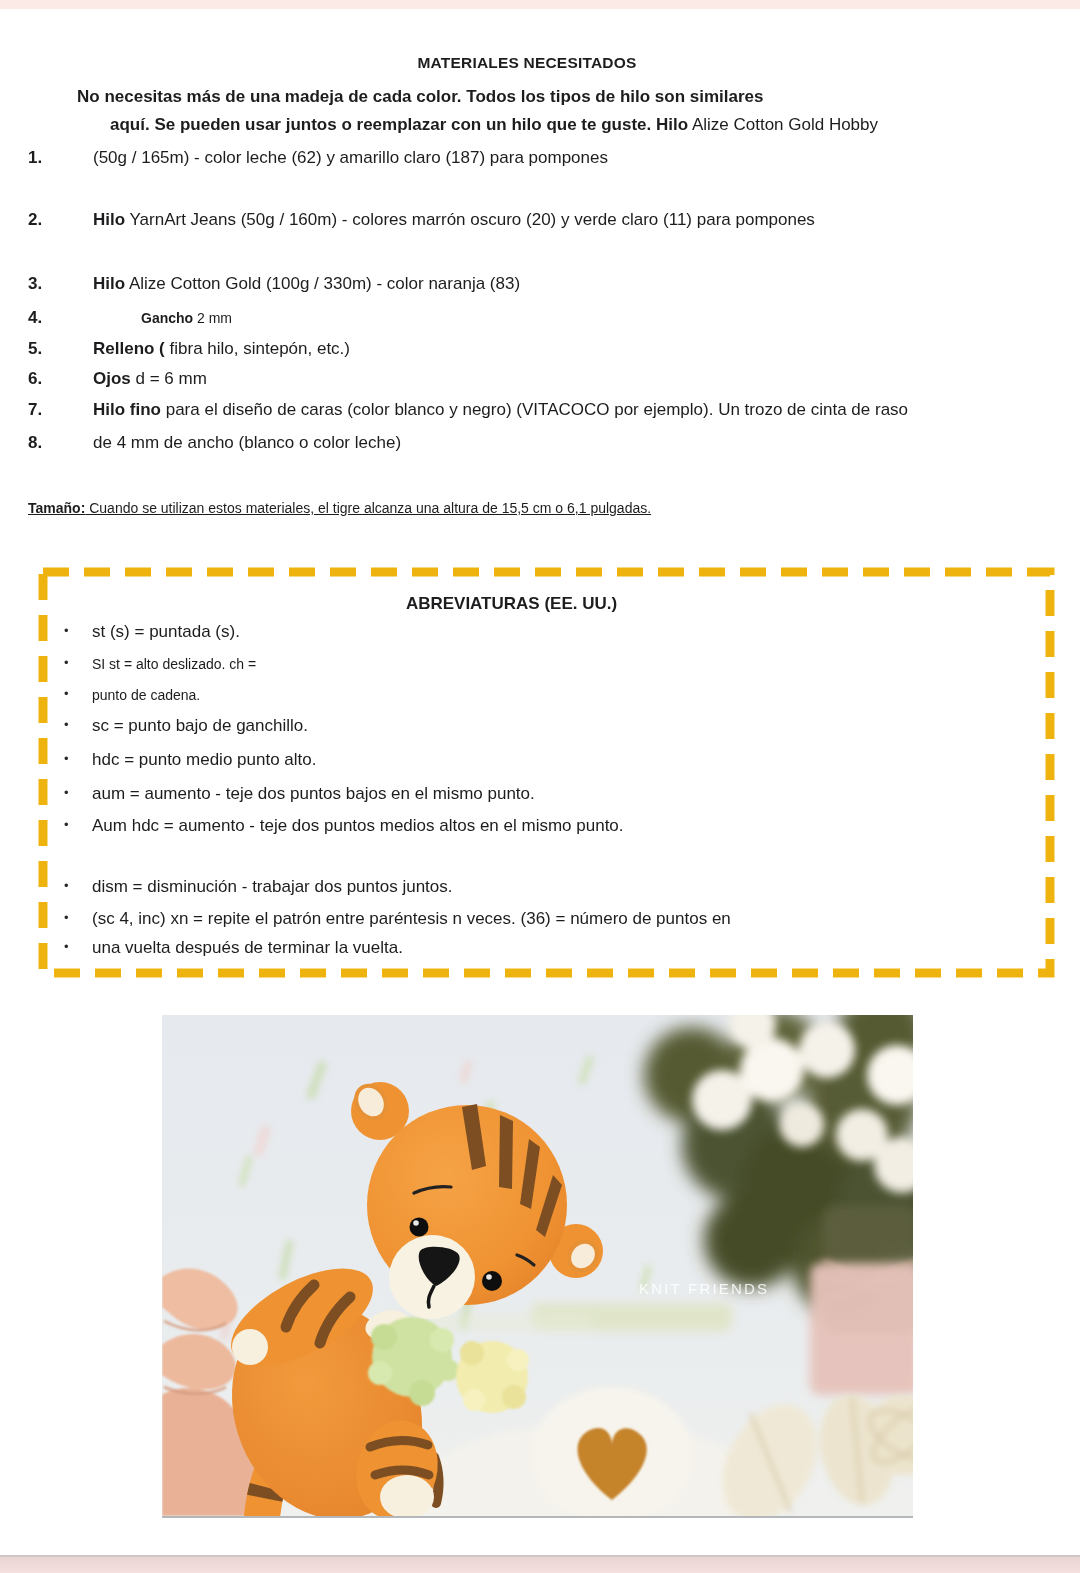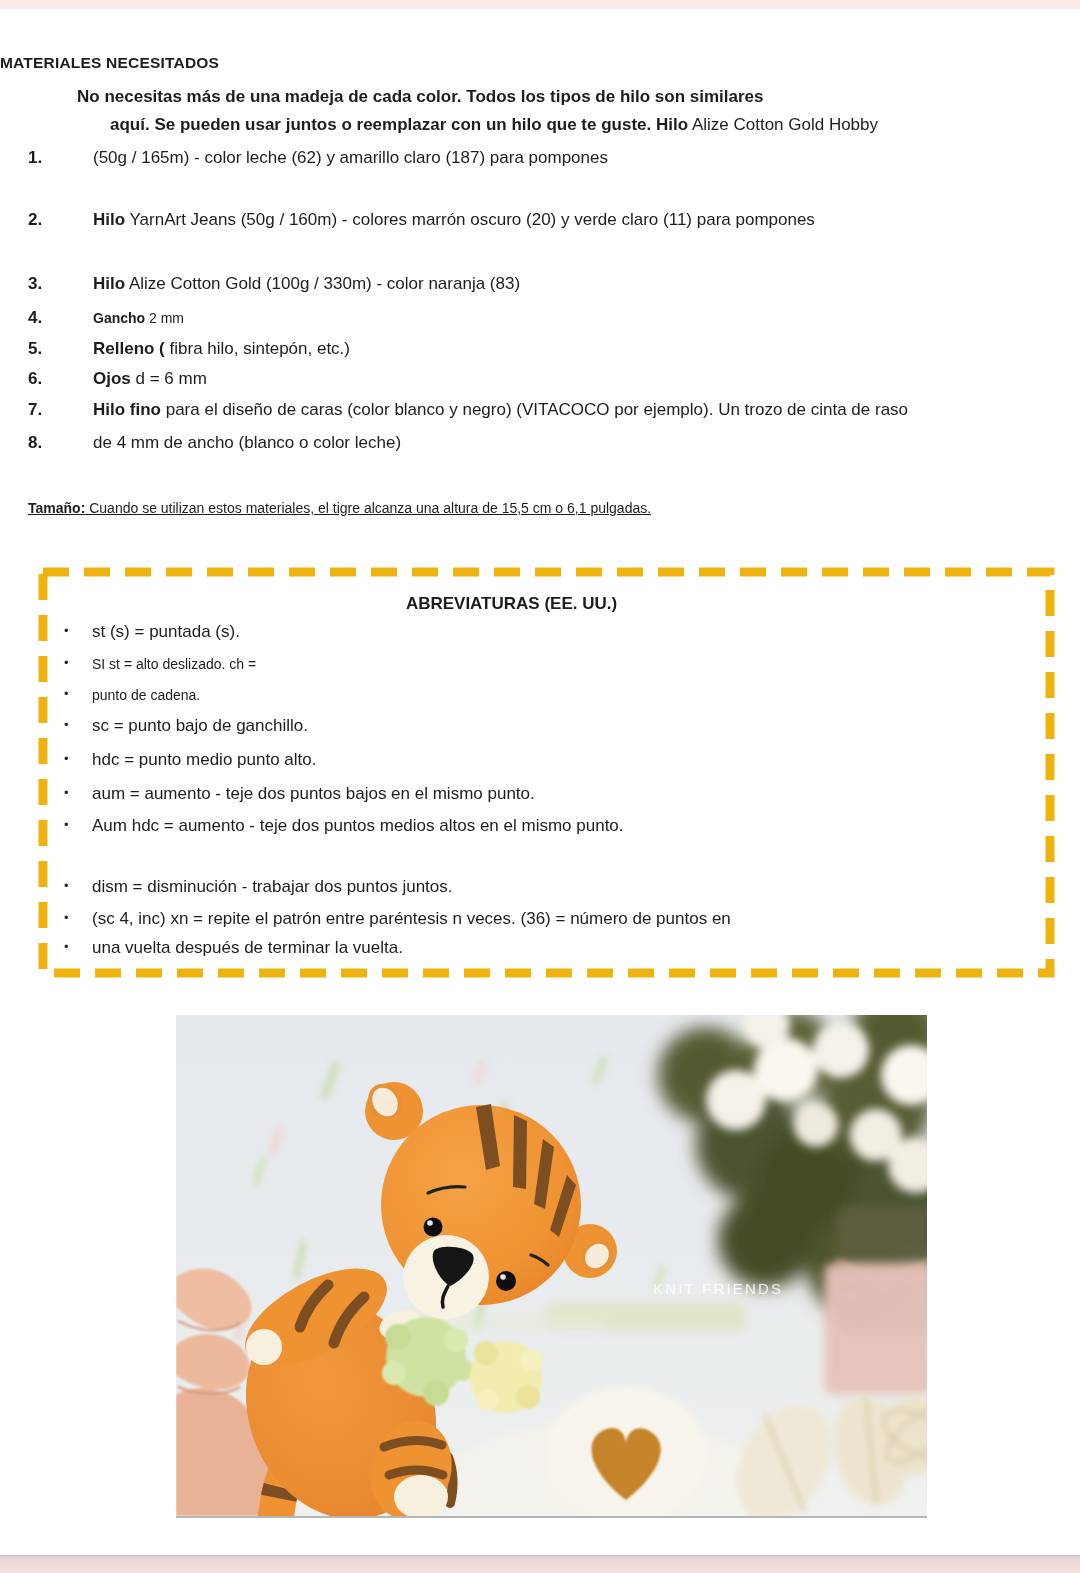--- a/index.html
+++ b/index.html
@@ -5,30 +5,30 @@
   html,body{margin:0;padding:0;background:#ffffff;}
   .page{position:relative;width:1080px;height:1573px;background:#ffffff;overflow:hidden;
         font-family:"Liberation Sans", sans-serif;color:#1d1d1f;}
   .band-top{position:absolute;left:0;top:0;width:100%;height:9px;background:#fceae7;}
   .band-bottom{position:absolute;left:0;bottom:0;width:100%;height:16px;
         border-top:2px solid #cfc8c7;
         background:linear-gradient(180deg,#e7d4d3 0%,#f1dbda 55%,#f6e0df 100%);}
   .t{position:absolute;white-space:nowrap;font-size:17px;line-height:1.15;}
   .bold{font-weight:bold;}
   .doc-title{left:0;top:54px;width:1080px;padding-right:26px;box-sizing:border-box;
-        text-align:left;font-size:15.5px;font-weight:bold;letter-spacing:.2px;}
+        text-align:center;font-size:15.5px;font-weight:bold;letter-spacing:.2px;}
   .row .num{position:absolute;left:28px;font-weight:bold;}
   .row .txt{position:absolute;left:93px;}
   .sm{font-size:14px;}
   .abbr-box-svg{position:absolute;left:37px;top:566px;}
   .abbr-title{left:37px;top:594px;width:1019px;padding-right:70px;box-sizing:border-box;
         text-align:center;font-size:17px;font-weight:bold;}
   .ab .dot{position:absolute;left:64px;font-size:13px;top:2px;color:#2a2a2a;}
   .ab .txt{position:absolute;left:92px;}
-  .photo{position:absolute;left:176px;top:1015px;width:751px;height:501px;
+  .photo{position:absolute;left:162px;top:1015px;width:751px;height:501px;
         border-bottom:2px solid #b4b7ba;box-sizing:content-box;overflow:hidden;background:#7dd3fc;}
   .photo svg{display:block;}
 </style>
 </head>
 <body>
 
 <div class="page">
   <div class="band-top"></div>
 
   <div class="t doc-title">MATERIALES NECESITADOS</div>
@@ -43,21 +43,21 @@
   <div class="t row" style="left:0;top:210px;width:100%;">
     <span class="num">2.</span>
     <span class="txt"><span class="bold">Hilo</span><span> YarnArt Jeans (50g / 160m) - colores marrón oscuro (20) y verde claro (11) para pompones</span></span>
   </div>
   <div class="t row" style="left:0;top:274px;width:100%;">
     <span class="num">3.</span>
     <span class="txt"><span class="bold">Hilo</span><span> Alize Cotton Gold (100g / 330m) - color naranja (83)</span></span>
   </div>
   <div class="t row" style="left:0;top:308px;width:100%;">
     <span class="num">4.</span>
-    <span class="txt sm" style="top:2px;"><span class="bold">Gancho</span><span> 2 mm</span></span>
+    <span class="txt sm" style="top:2px;margin-left:48px;"><span class="bold">Gancho</span><span> 2 mm</span></span>
   </div>
   <div class="t row" style="left:0;top:339px;width:100%;">
     <span class="num">5.</span>
     <span class="txt"><span class="bold">Relleno (</span><span> fibra hilo, sintepón, etc.)</span></span>
   </div>
   <div class="t row" style="left:0;top:369px;width:100%;">
     <span class="num">6.</span>
     <span class="txt"><span class="bold">Ojos</span><span> d = 6 mm</span></span>
   </div>
   <div class="t row" style="left:0;top:400px;width:100%;">

